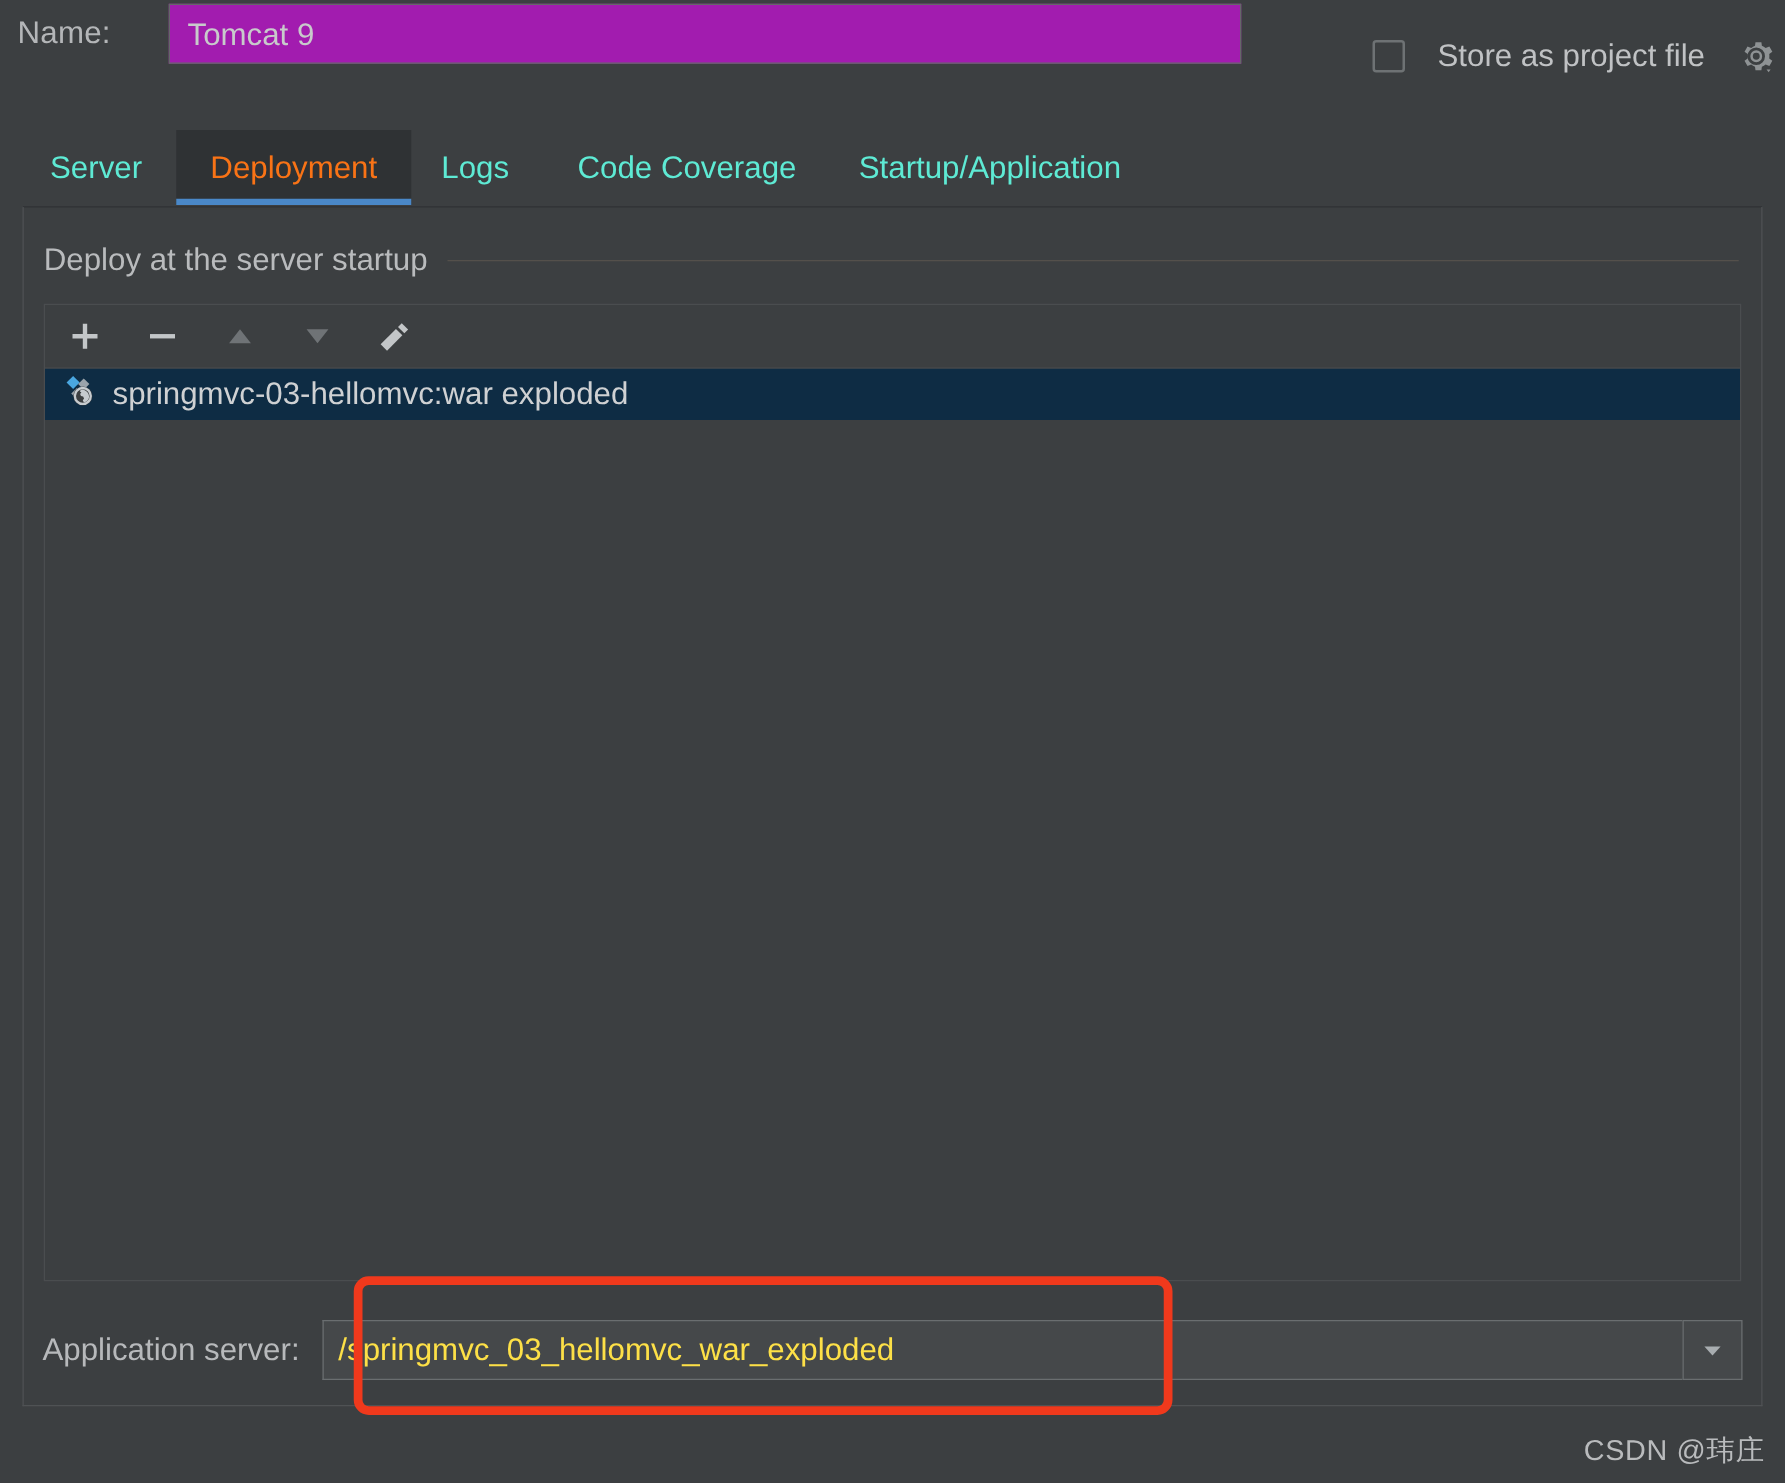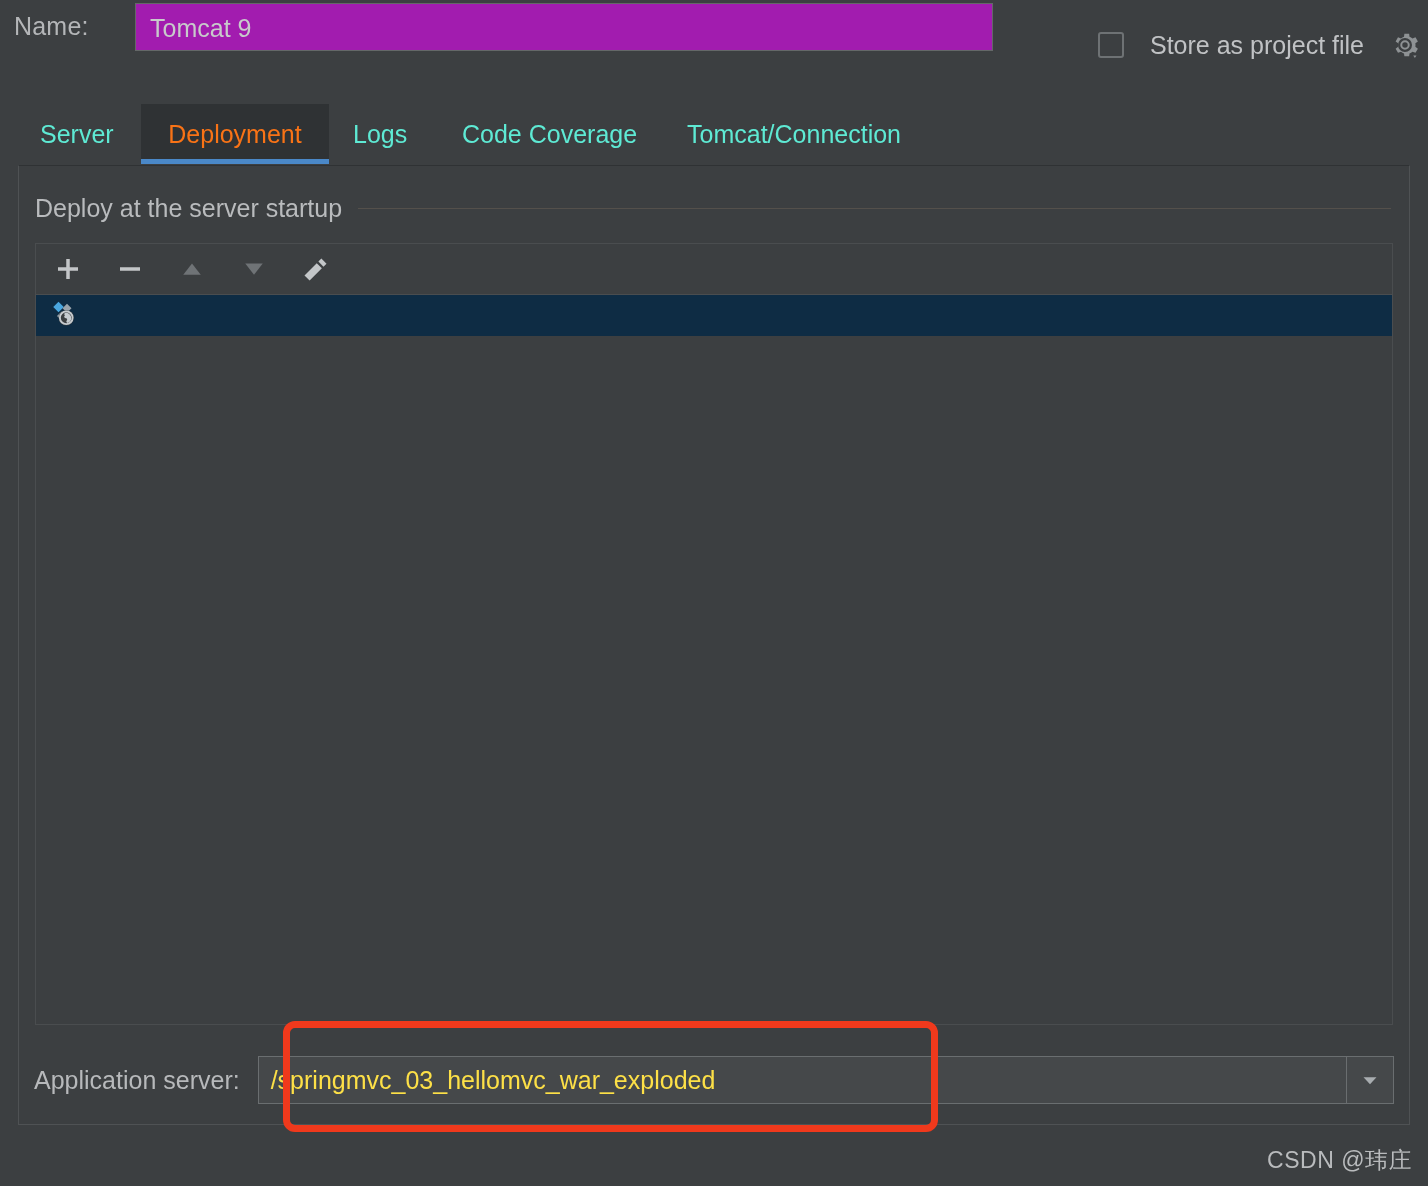--- a/index.html
+++ b/index.html
@@ -266,21 +266,21 @@
   <div class="tab selected" style="left:141px;width:188px;">
       <span>Deployment</span>
     </div>
   <div class="tab" style="left:331px;">
       <span>Logs</span>
     </div>
   <div class="tab" style="left:440px;">
       <span>Code Coverage</span>
     </div>
   <div class="tab" style="left:665px;">
-      <span>Tomcat/Connection</span>
+      <span>Startup/Application</span>
     </div>
 </div>
 
 <div class="tab-panel">
 
   <div class="section-title-row">
     <div class="section-title">Deploy at the server startup</div>
     <div class="section-rule"></div>
   </div>
 
@@ -320,20 +320,21 @@
         <span>
           <svg width="30" height="30" viewBox="0 0 24 24">
             <path fill="#4aa7e0" d="M8.4 2.2 12.6 6.4 8.4 10.6 4.2 6.4z"></path>
             <path fill="#9aa3ab" d="M15.2 3.8 18.8 7.4 15.2 11 11.6 7.4z"></path>
             <path fill="#9aa3ab" d="M10.8 9.9 14.4 13.5 10.8 17.1 7.2 13.5z"></path>
             <circle cx="14.6" cy="15" r="6.1" fill="#3c3f41"></circle>
             <circle cx="14.6" cy="15" r="5.1" fill="none" stroke="#c6cbcf" stroke-width="1.5"></circle>
             <path fill="#c6cbcf" d="M14.6 10.9c-.9 0-1.6.5-1.9 1.2l1 .6-.8 1 .5 1.4 1.4.2.6 1.3-.8 1.1.6 1.4c1.9-.2 3.4-1.8 3.4-3.8 0-2.1-1.8-3.9-4-4.4z"></path>
           </svg>
         </span>
+        <span class="list-row-label">springmvc-03-hellomvc:war exploded</span>
       </div>
     </div>
 
   </div>
 </div>
 
 <div class="ctx-row">
   <div class="ctx-label">Application server:</div>
   <div class="ctx-combo">
     <div class="ctx-input">/springmvc_03_hellomvc_war_exploded</div>

